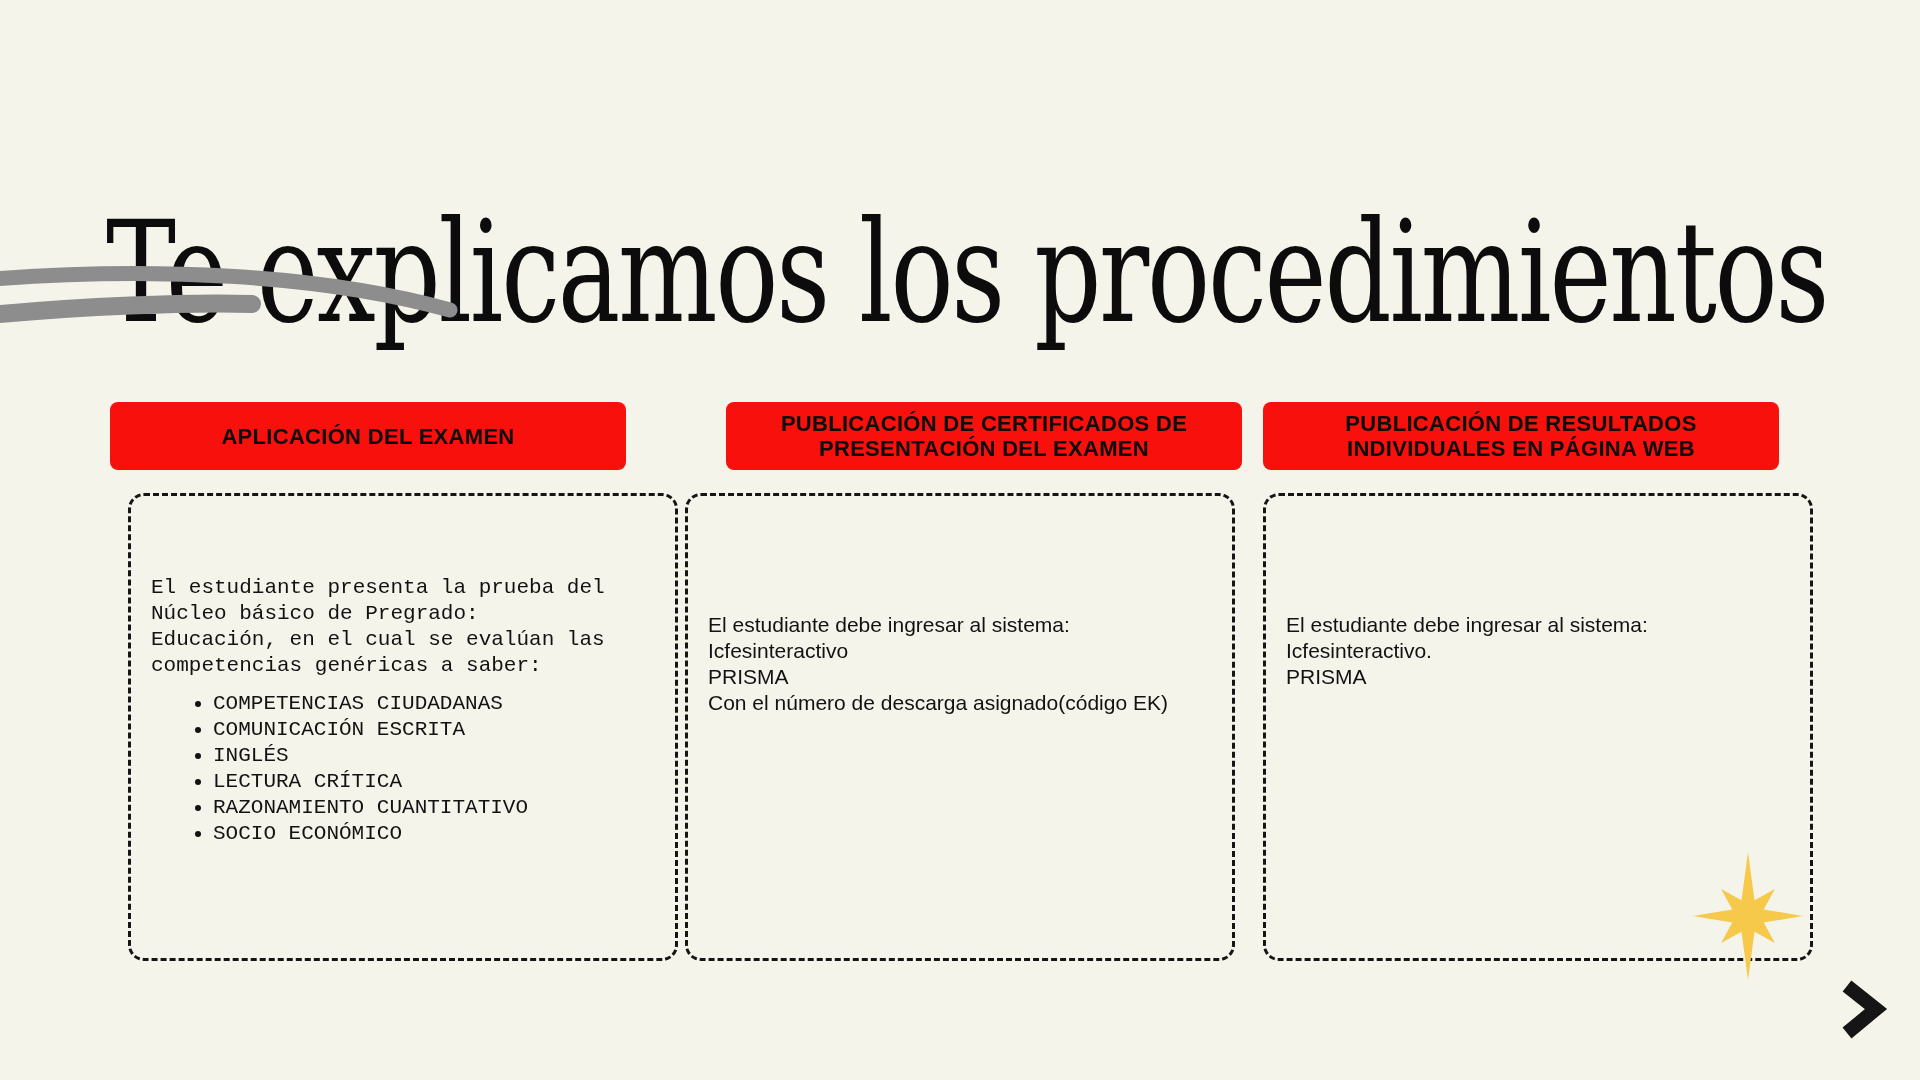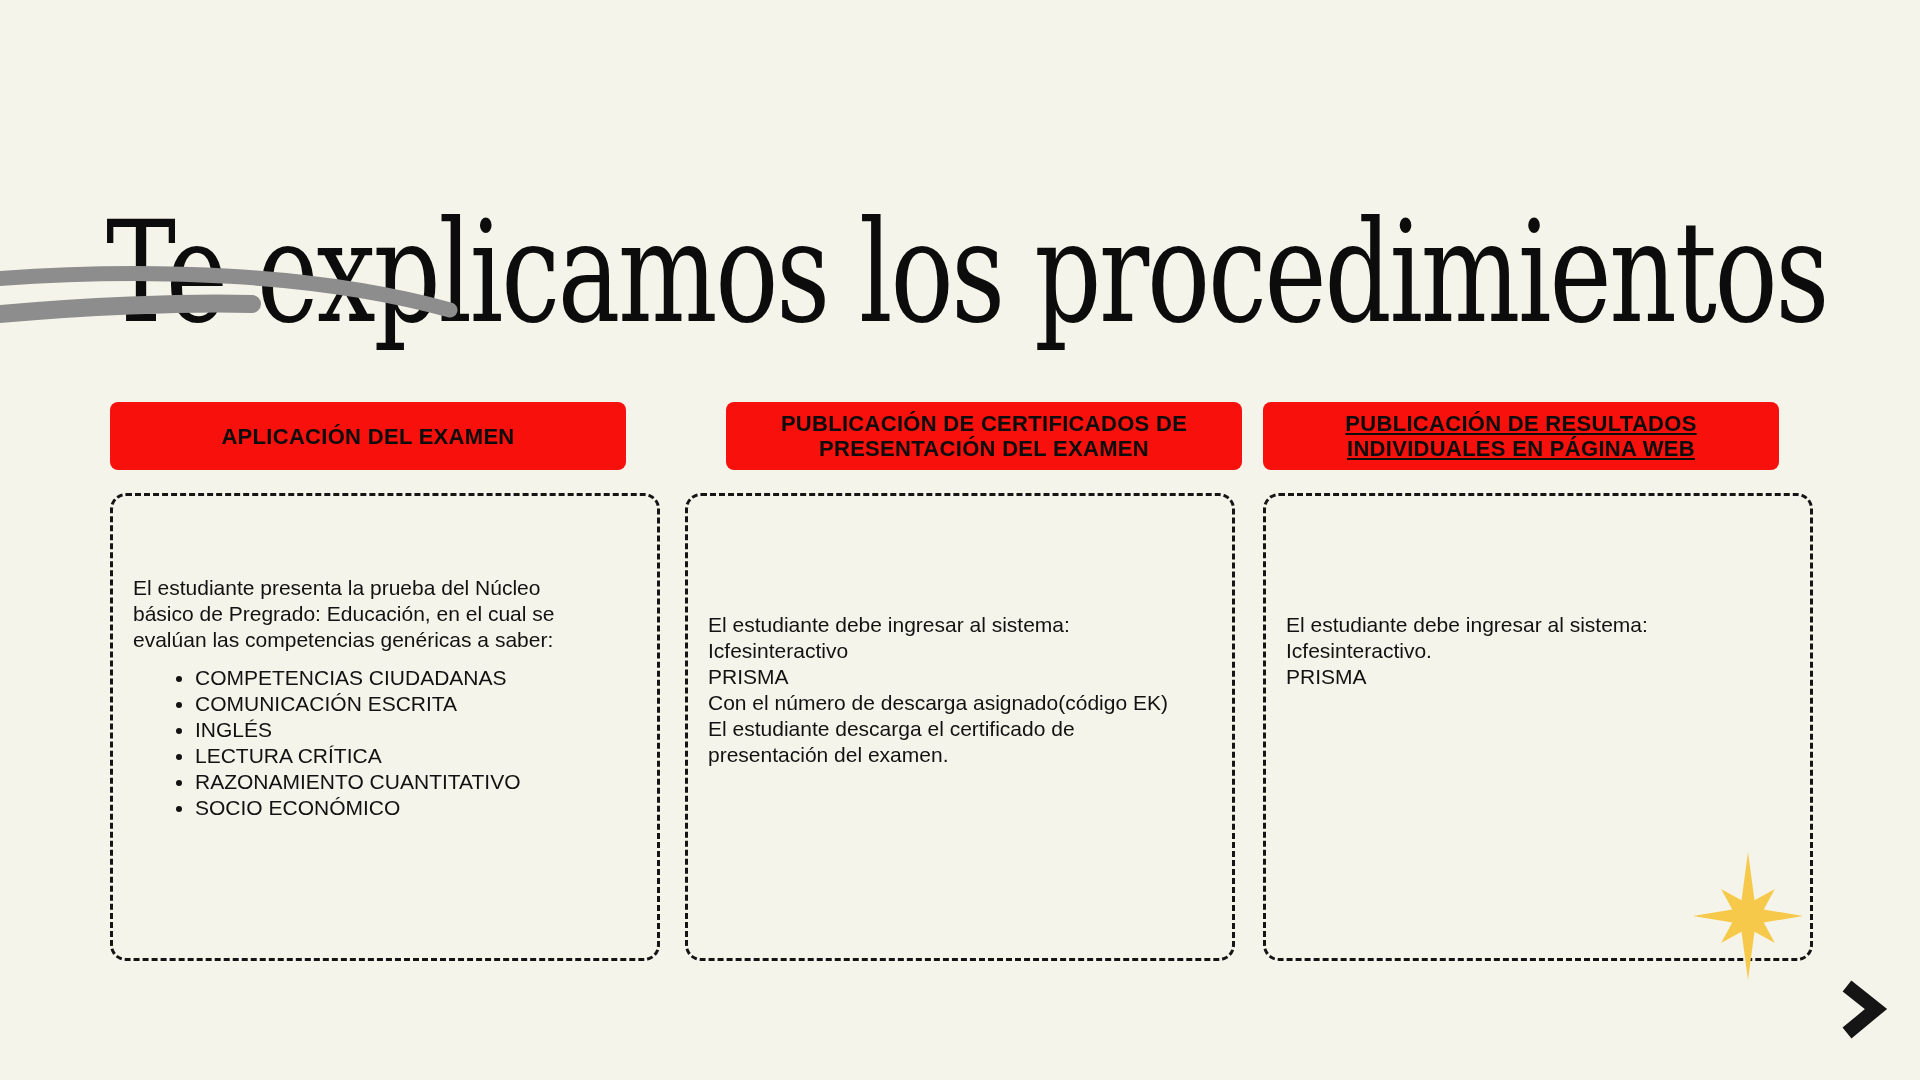--- a/index.html
+++ b/index.html
@@ -33,29 +33,29 @@
     display:flex;align-items:center;justify-content:center;
     text-align:center;
     font-weight:700;
     font-size:22px;line-height:25px;
     letter-spacing:.3px;
     color:#0d0d0d;
     padding:0 14px;box-sizing:border-box;
   }
   .pill1{left:110px;}
   .pill2{left:726px;}
-  .pill3{left:1263px;text-decoration:underline;}
+  .pill3{left:1263px;}
   .box{
     position:absolute;
     top:493px;height:468px;width:550px;
     border:3px dashed #151515;
     border-radius:16px;
     box-sizing:border-box;
   }
-  .box1{left:110px;}
+  .box1{left:128px;font-family:Liberation Mono, monospace;}
   .box2{left:685px;}
   .box3{left:1263px;}
   .box .content{
     position:absolute;left:20px;right:18px;
     font-size:21px;line-height:26px;color:#121212;
   }
   .box1 .content{top:79px;}
   .box2 .content,.box3 .content{top:116px;}
   .intro{margin:0;width:465px;}
   ul.bullets{
@@ -106,21 +106,20 @@
       </ul>
     </div>
   </div>
 
   <div class="box box2">
     <div class="content">
       <div class="line">El estudiante debe ingresar al sistema:</div>
       <div class="line">Icfesinteractivo</div>
       <div class="line">PRISMA</div>
       <div class="line">Con el número de descarga asignado(código EK)</div>
-      <div class="line">El estudiante descarga el certificado de presentación del examen.</div>
     </div>
   </div>
 
   <div class="box box3">
     <div class="content">
       <div class="line">El estudiante debe ingresar al sistema:</div>
       <div class="line">Icfesinteractivo.</div>
       <div class="line">PRISMA</div>
     </div>
   </div>

